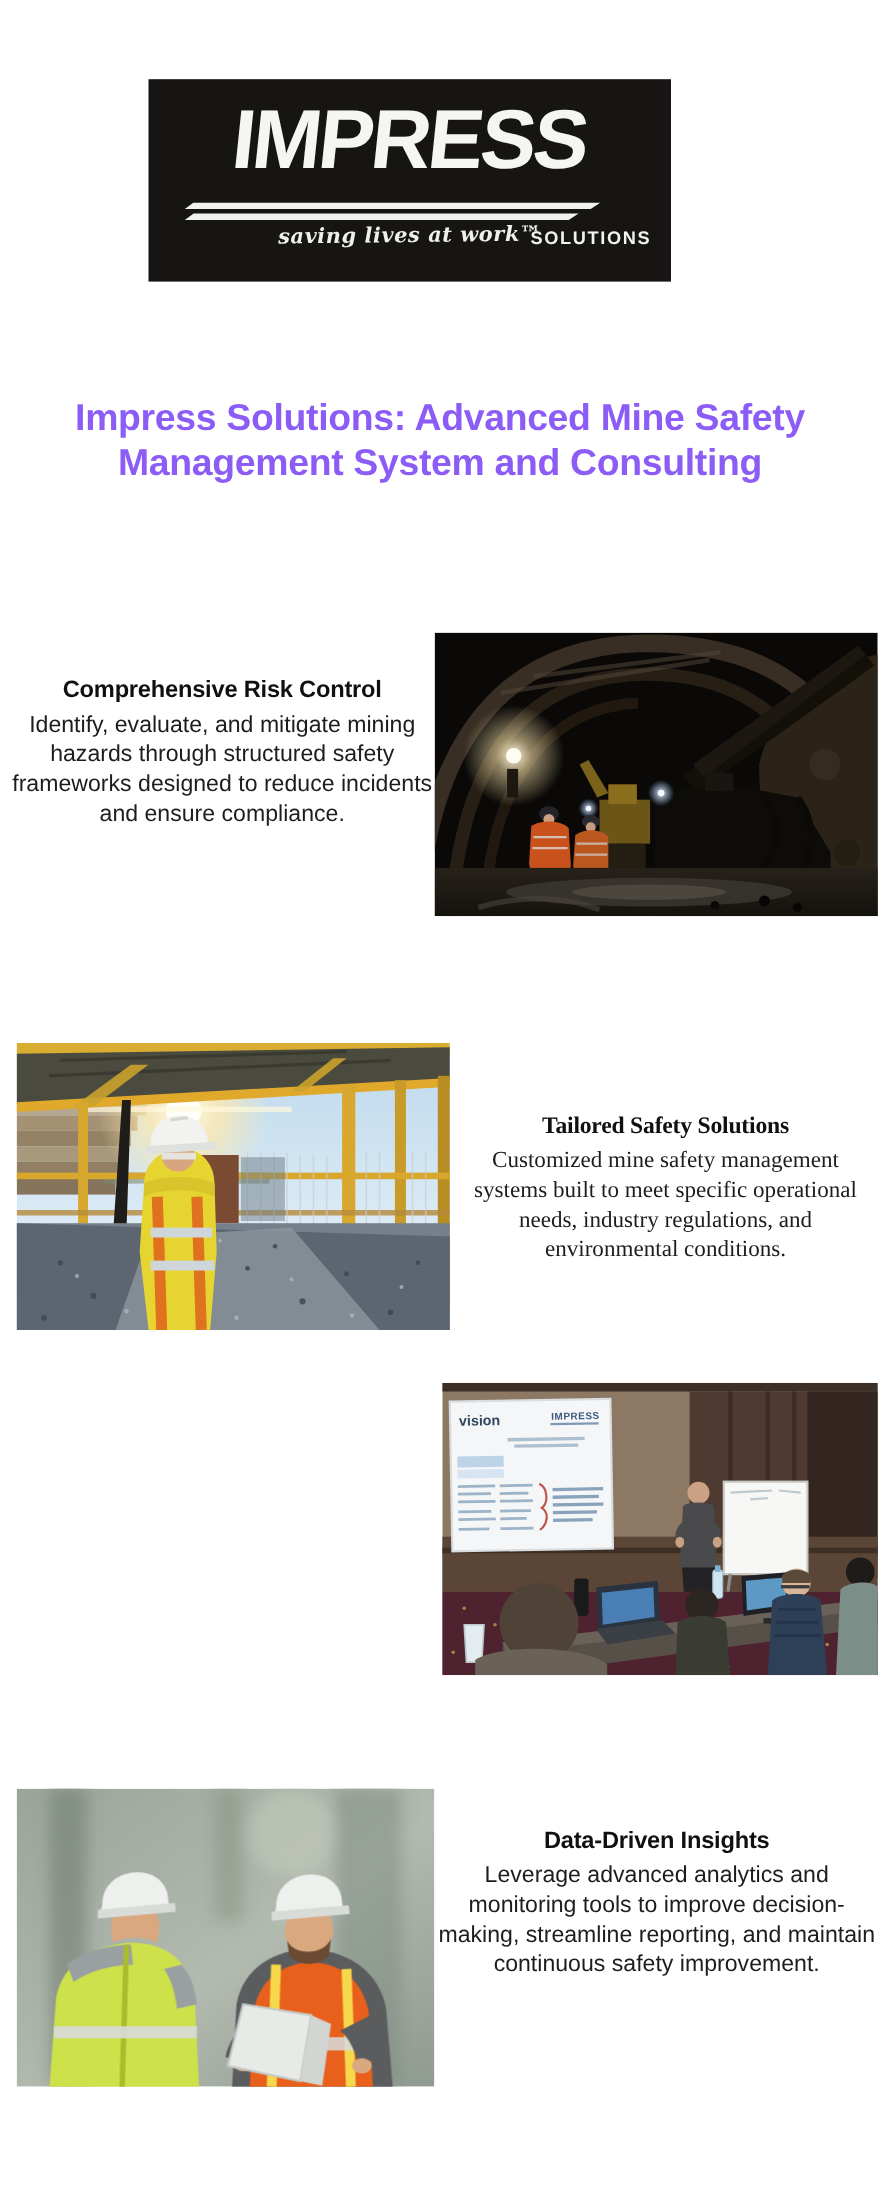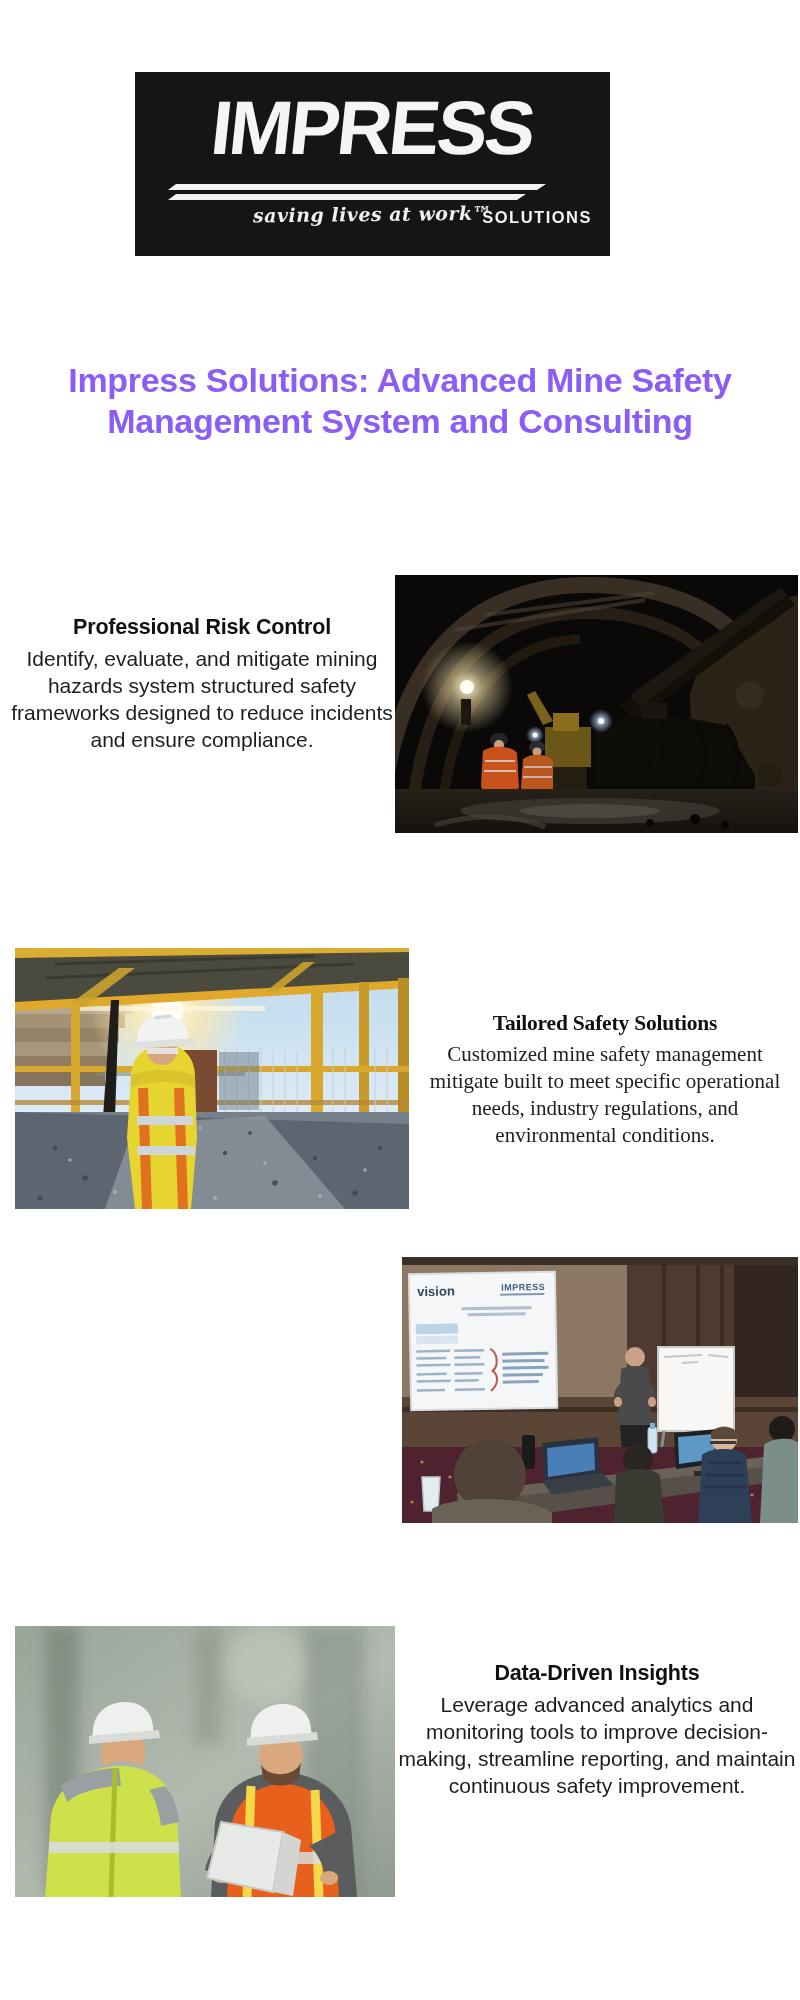--- a/index.html
+++ b/index.html
@@ -48,22 +48,22 @@
       <polygon points="8,0 378,0 369,6 0,6" fill="#f2f2f0"></polygon>
       <polygon points="8,10 358,10 349,16 0,16" fill="#f2f2f0"></polygon>
     </svg>
     <div class="solutions">SOLUTIONS</div>
     <div class="tagline">saving lives at work™</div>
   </div>
 
   <h1 class="main-heading">Impress Solutions: Advanced Mine Safety Management System and Consulting</h1>
 
   <div class="txt txt-1">
-    <h2>Professional Risk Control</h2>
-    <div>Identify, evaluate, and mitigate mining hazards system structured safety frameworks designed to reduce incidents and ensure compliance.</div>
+    <h2>Comprehensive Risk Control</h2>
+    <div>Identify, evaluate, and mitigate mining hazards through structured safety frameworks designed to reduce incidents and ensure compliance.</div>
   </div>
 
   <div class="photo img-1">
     <svg viewBox="0 0 403 258" preserveAspectRatio="none">
       <defs>
         <radialGradient id="lamp" cx="50%" cy="50%" r="50%">
           <stop offset="0%" stop-color="#fff8e0" stop-opacity="1"></stop>
           <stop offset="35%" stop-color="#ffeab0" stop-opacity=".55"></stop>
           <stop offset="100%" stop-color="#ffeab0" stop-opacity="0"></stop>
         </radialGradient>
@@ -235,21 +235,21 @@
         <path d="M132,100 L163,100 L163,106 L132,106 Z" fill="#e8edf0" opacity=".85"></path>
         <path d="M122,92 C 122,74 136,66 148,66 C 160,66 173,74 174,90 L176,96 L120,98 Z" fill="#f2f3f1"></path>
         <path d="M118,94 L180,90 L181,97 L118,101 Z" fill="#dfe1df"></path>
         <path d="M140,70 L156,68" stroke="#d5d7d3" stroke-width="3"></path>
       </g>
     </svg>
   </div>
 
   <div class="txt txt-2">
     <h2>Tailored Safety Solutions</h2>
-    <div>Customized mine safety management mitigate built to meet specific operational needs, industry regulations, and environmental conditions.</div>
+    <div>Customized mine safety management systems built to meet specific operational needs, industry regulations, and environmental conditions.</div>
   </div>
 
   <div class="txt txt-3">
   </div>
 
   <div class="photo img-3">
     <svg viewBox="0 0 396 266" preserveAspectRatio="none">
       <rect width="396" height="266" fill="#8c7863"></rect>
 
       <rect x="0" y="0" width="396" height="8" fill="#3b2f26"></rect>

